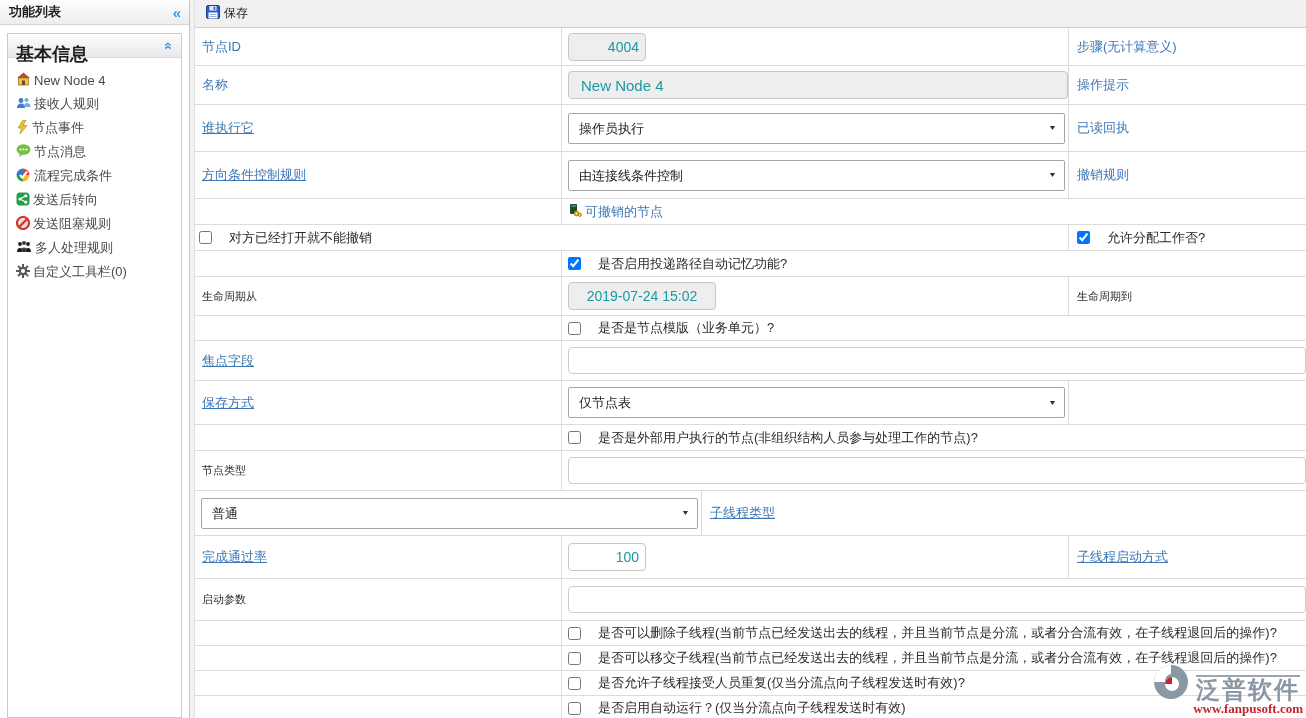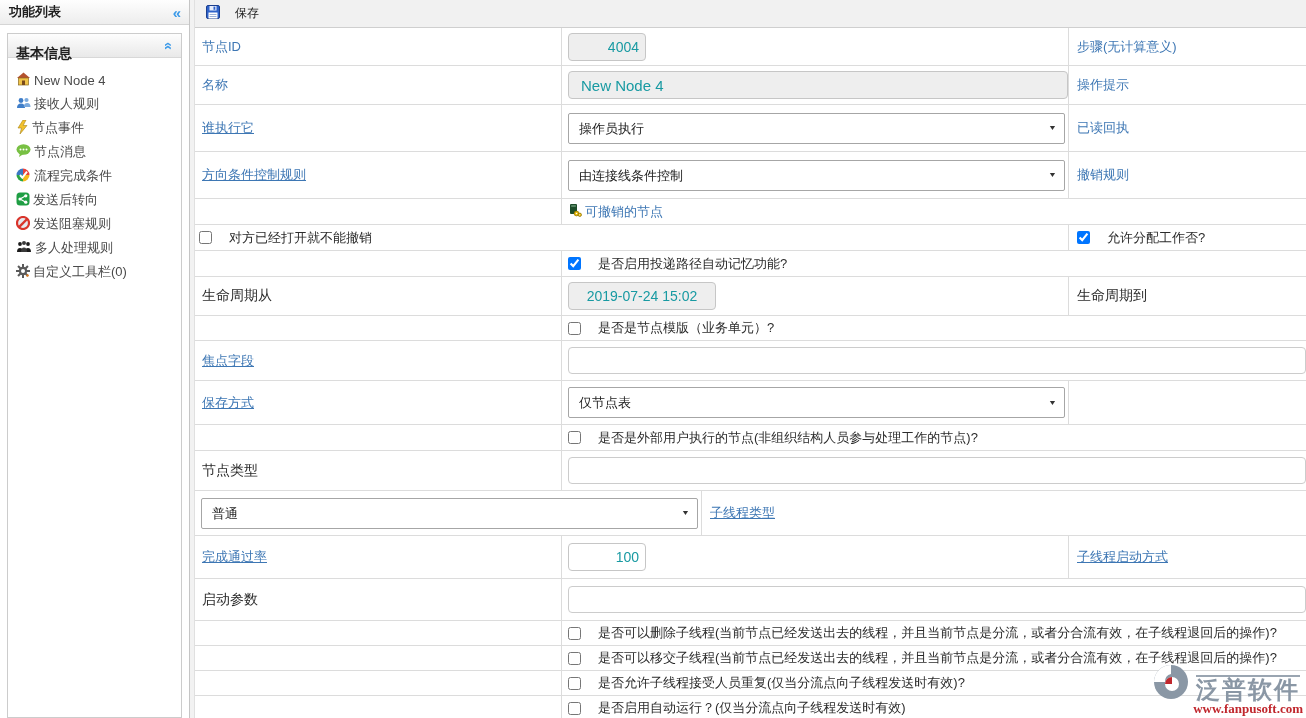--- a/index.html
+++ b/index.html
@@ -8,47 +8,47 @@
 
   .app { display: flex; width: 1306px; height: 718px; }
 
   
   .sidebar { width: 190px; height: 100%; background: #fff; border-right: 1px solid #c5c5c5; flex: none; display: flex; flex-direction: column; }
   .sb-header { height: 25px; flex: none; display: flex; align-items: center; justify-content: space-between; padding: 0 8px 0 9px; background: linear-gradient(#fefefe, #ededed); border-bottom: 1px solid #d5d5d5; }
   .sb-title { font-weight: bold; color: #1f1f1f; font-size: 13px; }
   .sb-collapse { color: #3d9be9; font-size: 15px; font-weight: bold; cursor: pointer; line-height: 1; }
   .panel { margin: 8px 7px 0 7px; border: 1px solid #ccc; flex: 1; display: flex; flex-direction: column; }
   .panel-header { height: 24px; flex: none; display: flex; align-items: center; justify-content: space-between; padding: 0 8px; background: linear-gradient(#fdfdfd, #e9e9e9); border-bottom: 1px solid #d8d8d8; }
-  .panel-title { font-weight: bold; color: #1f1f1f; font-size: 14px; margin-top: 16px; }
+  .panel-title { font-weight: bold; color: #1f1f1f; font-size: 18px; margin-top: 16px; }
   .panel-collapse { color: #3d9be9; font-size: 14px; font-weight: bold; display: inline-block; transform: rotate(90deg); cursor: pointer; line-height: 1; }
   .panel-body { padding: 10px 4px 4px 8px; }
   .sb-item { height: 24px; display: flex; align-items: center; gap: 3px; color: #4a4a4a; font-size: 13px; cursor: pointer; white-space: nowrap; }
   .sb-item svg { flex: none; }
 
   
   .splitter { width: 5px; flex: none; background: #f2f2f2; border-right: 1px solid #e0e0e0; }
 
   
   .main { flex: 1; display: flex; flex-direction: column; min-width: 0; }
   .toolbar { height: 28px; flex: none; background: #f1f1f1; border-bottom: 1px solid #cfcfcf; display: flex; align-items: center; padding-left: 9px; }
-  .save-btn { display: flex; align-items: center; gap: 15px; cursor: pointer; font-size: 12px; color: #222; padding: 2px 6px 2px 2px; }
+  .save-btn { display: flex; align-items: center; gap: 4px; cursor: pointer; font-size: 12px; color: #222; padding: 2px 6px 2px 2px; }
 
   .form { flex: 1; background: #fff; overflow: hidden; }
   .row { display: flex; align-items: center; border-bottom: 1px solid #dcdcdc; width: 100%; }
   .h38{height:38px}.h39{height:39px}.h47{height:47px}.h26{height:26px}.h25{height:25px}
   .h40{height:40px}.h44{height:44px}.h45{height:45px}.h43{height:43px}.h42{height:42px}
 
   .col-label { width: 367px; flex: none; align-self: stretch; display: flex; align-items: center; padding-left: 7px; border-right: 1px solid #dcdcdc; }
   .col-mid { width: 507px; flex: none; align-self: stretch; display: flex; align-items: center; padding-left: 6px; }
   .col-mid.bordered { border-right: 1px solid #dcdcdc; }
   .col-right { flex: 1; align-self: stretch; display: flex; align-items: center; padding-left: 8px; min-width: 0; }
   .col-span-lm { width: 874px; flex: none; align-self: stretch; display: flex; align-items: center; padding-left: 4px; border-right: 1px solid #dcdcdc; }
   .col-span-mr { flex: 1; align-self: stretch; display: flex; align-items: center; padding-left: 6px; min-width: 0; }
 
-  .lbl { color: #2b2b2b; font-size: 14px; }
+  .lbl { color: #2b2b2b; font-size: 11px; }
   .link { color: #3e77b4; font-size: 13px; cursor: pointer; text-decoration: none; }
   .link.u { text-decoration: underline; }
 
   .gray-box { background: #eee; border: 1px solid #c6c6c6; border-radius: 4px; color: #189aa2; height: 28px; font-size: 14px; font-family: "Liberation Sans", sans-serif; padding: 0 6px; }
   .w-small { width: 78px; text-align: right; }
   .w-name { width: 500px; font-size: 15px; padding-left: 12px; }
   .w-date { width: 148px; text-align: center; }
 
   .white-input { background: #fff; border: 1px solid #ccc; border-radius: 4px; height: 27px; font-size: 14px; color: #1a1a1a; padding: 0 8px; }
   .fill { flex: 1; min-width: 0; }

